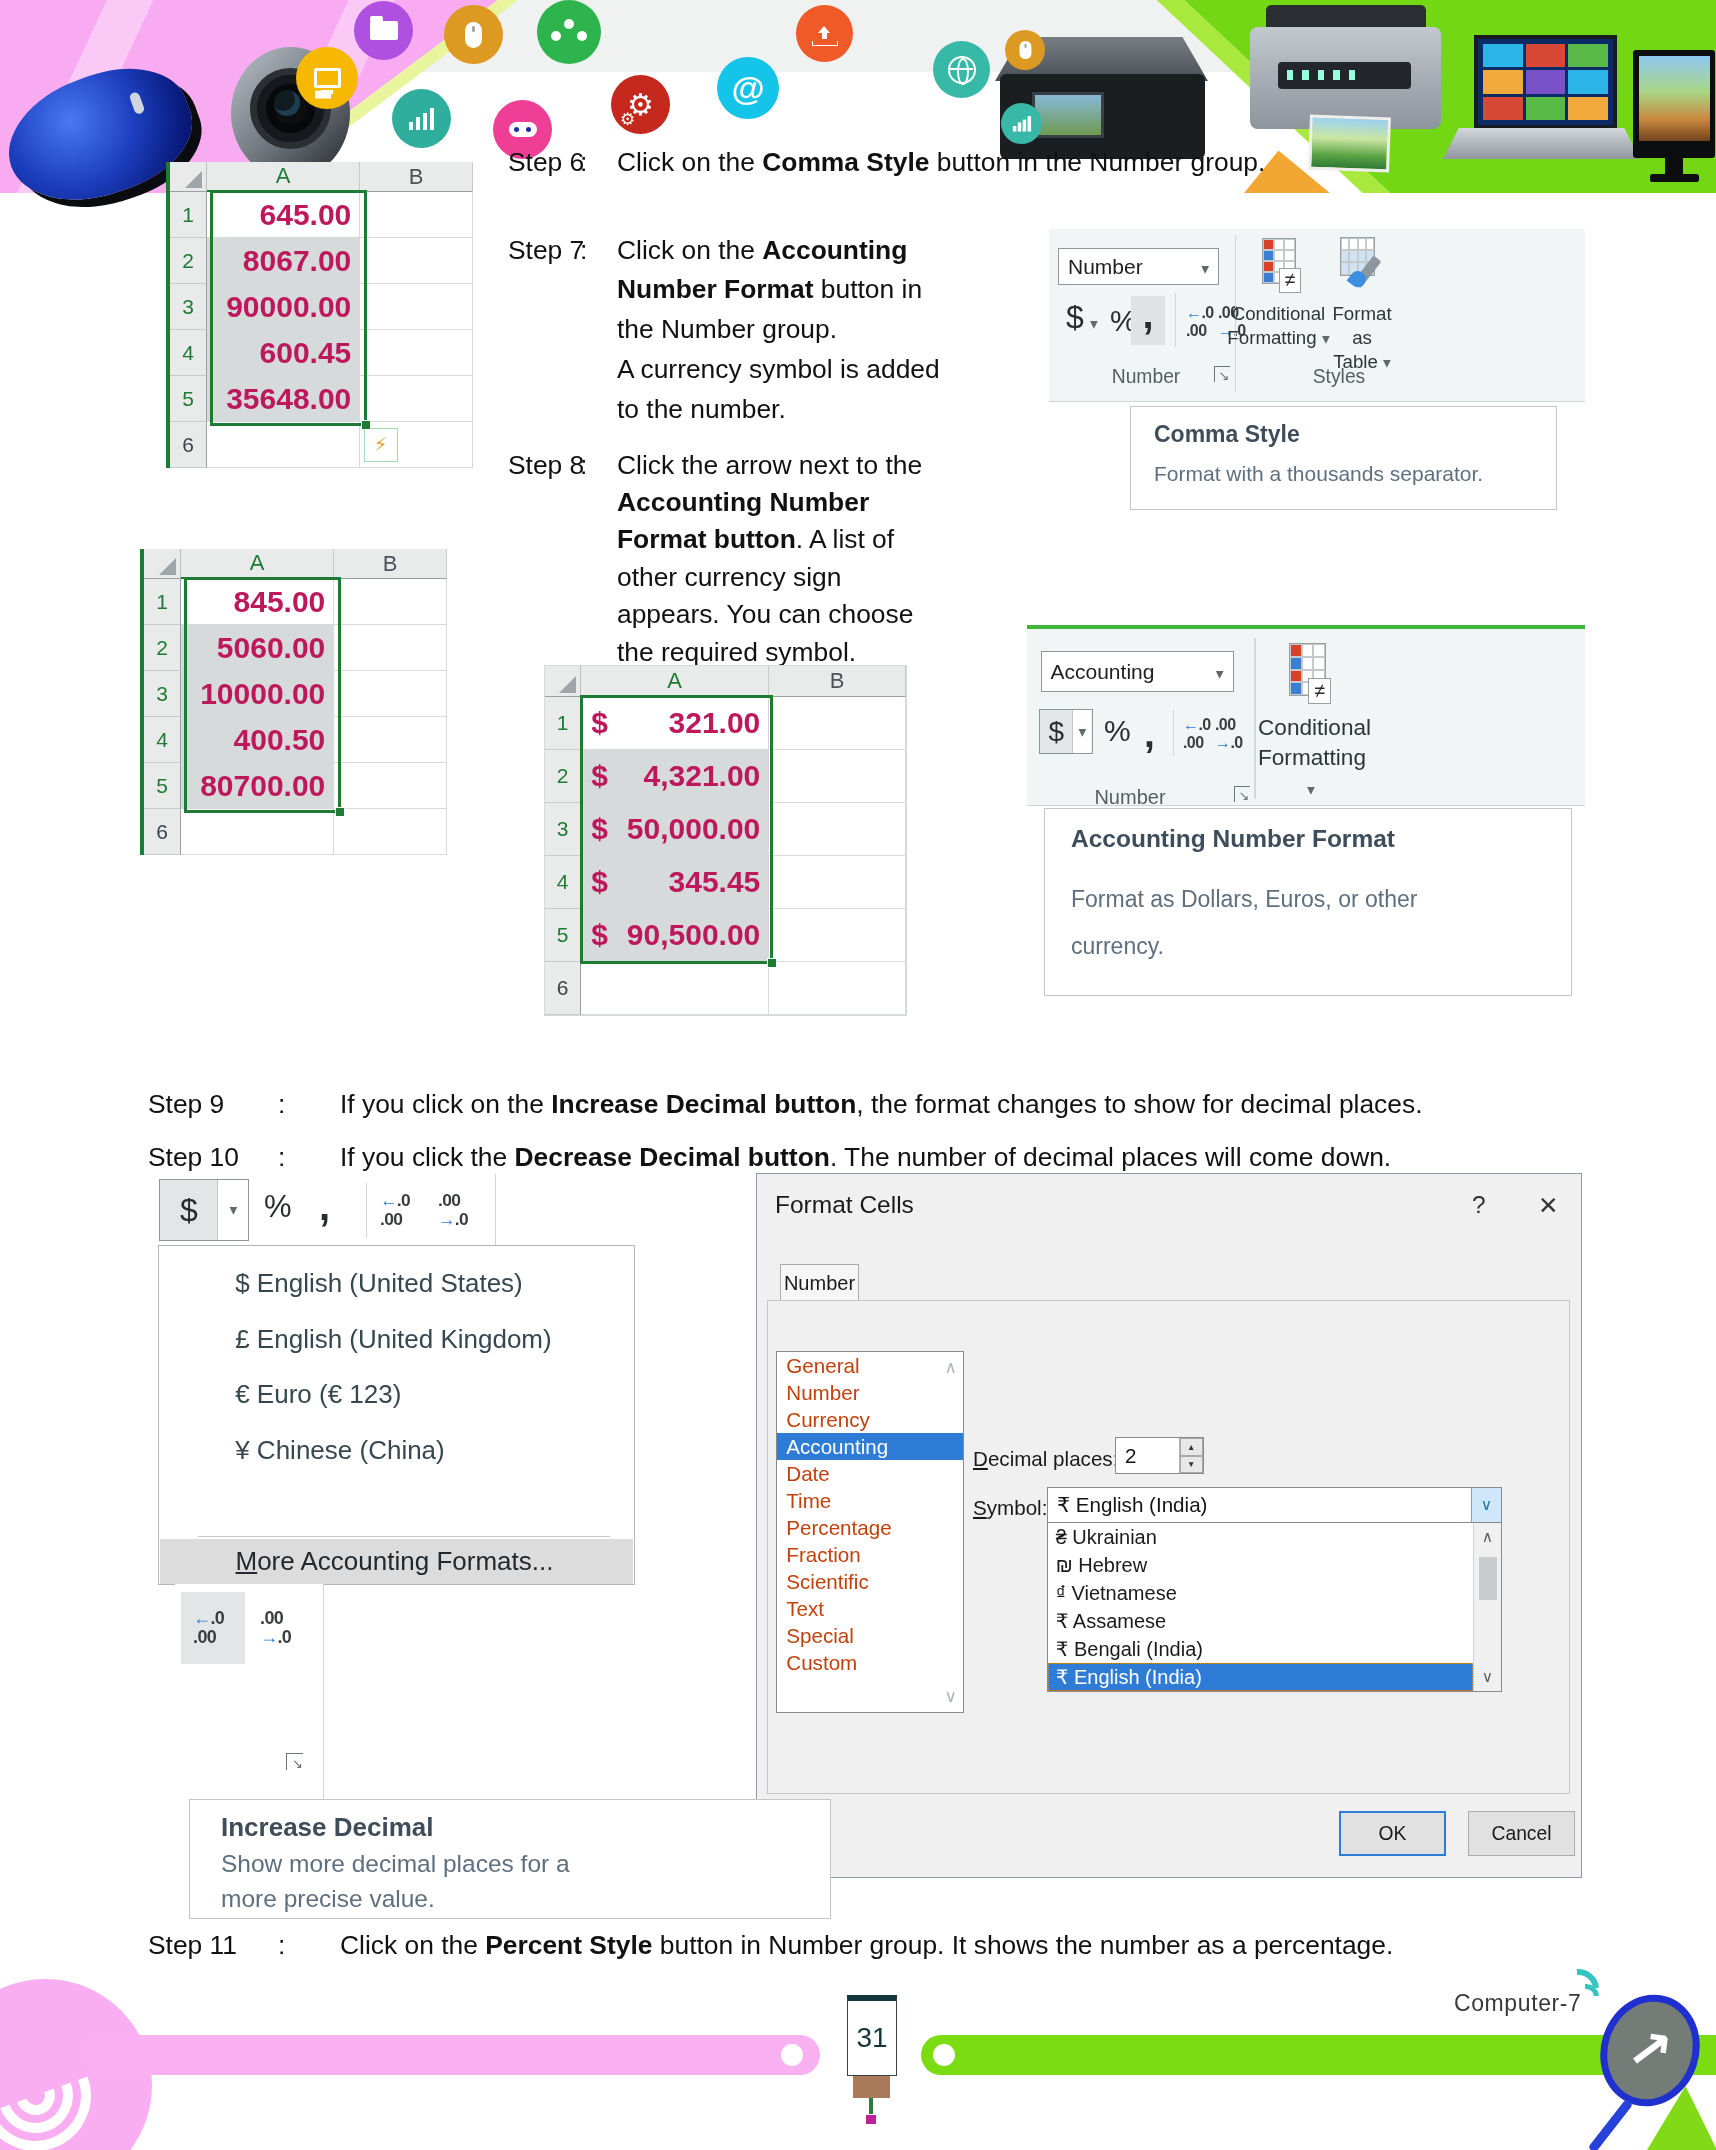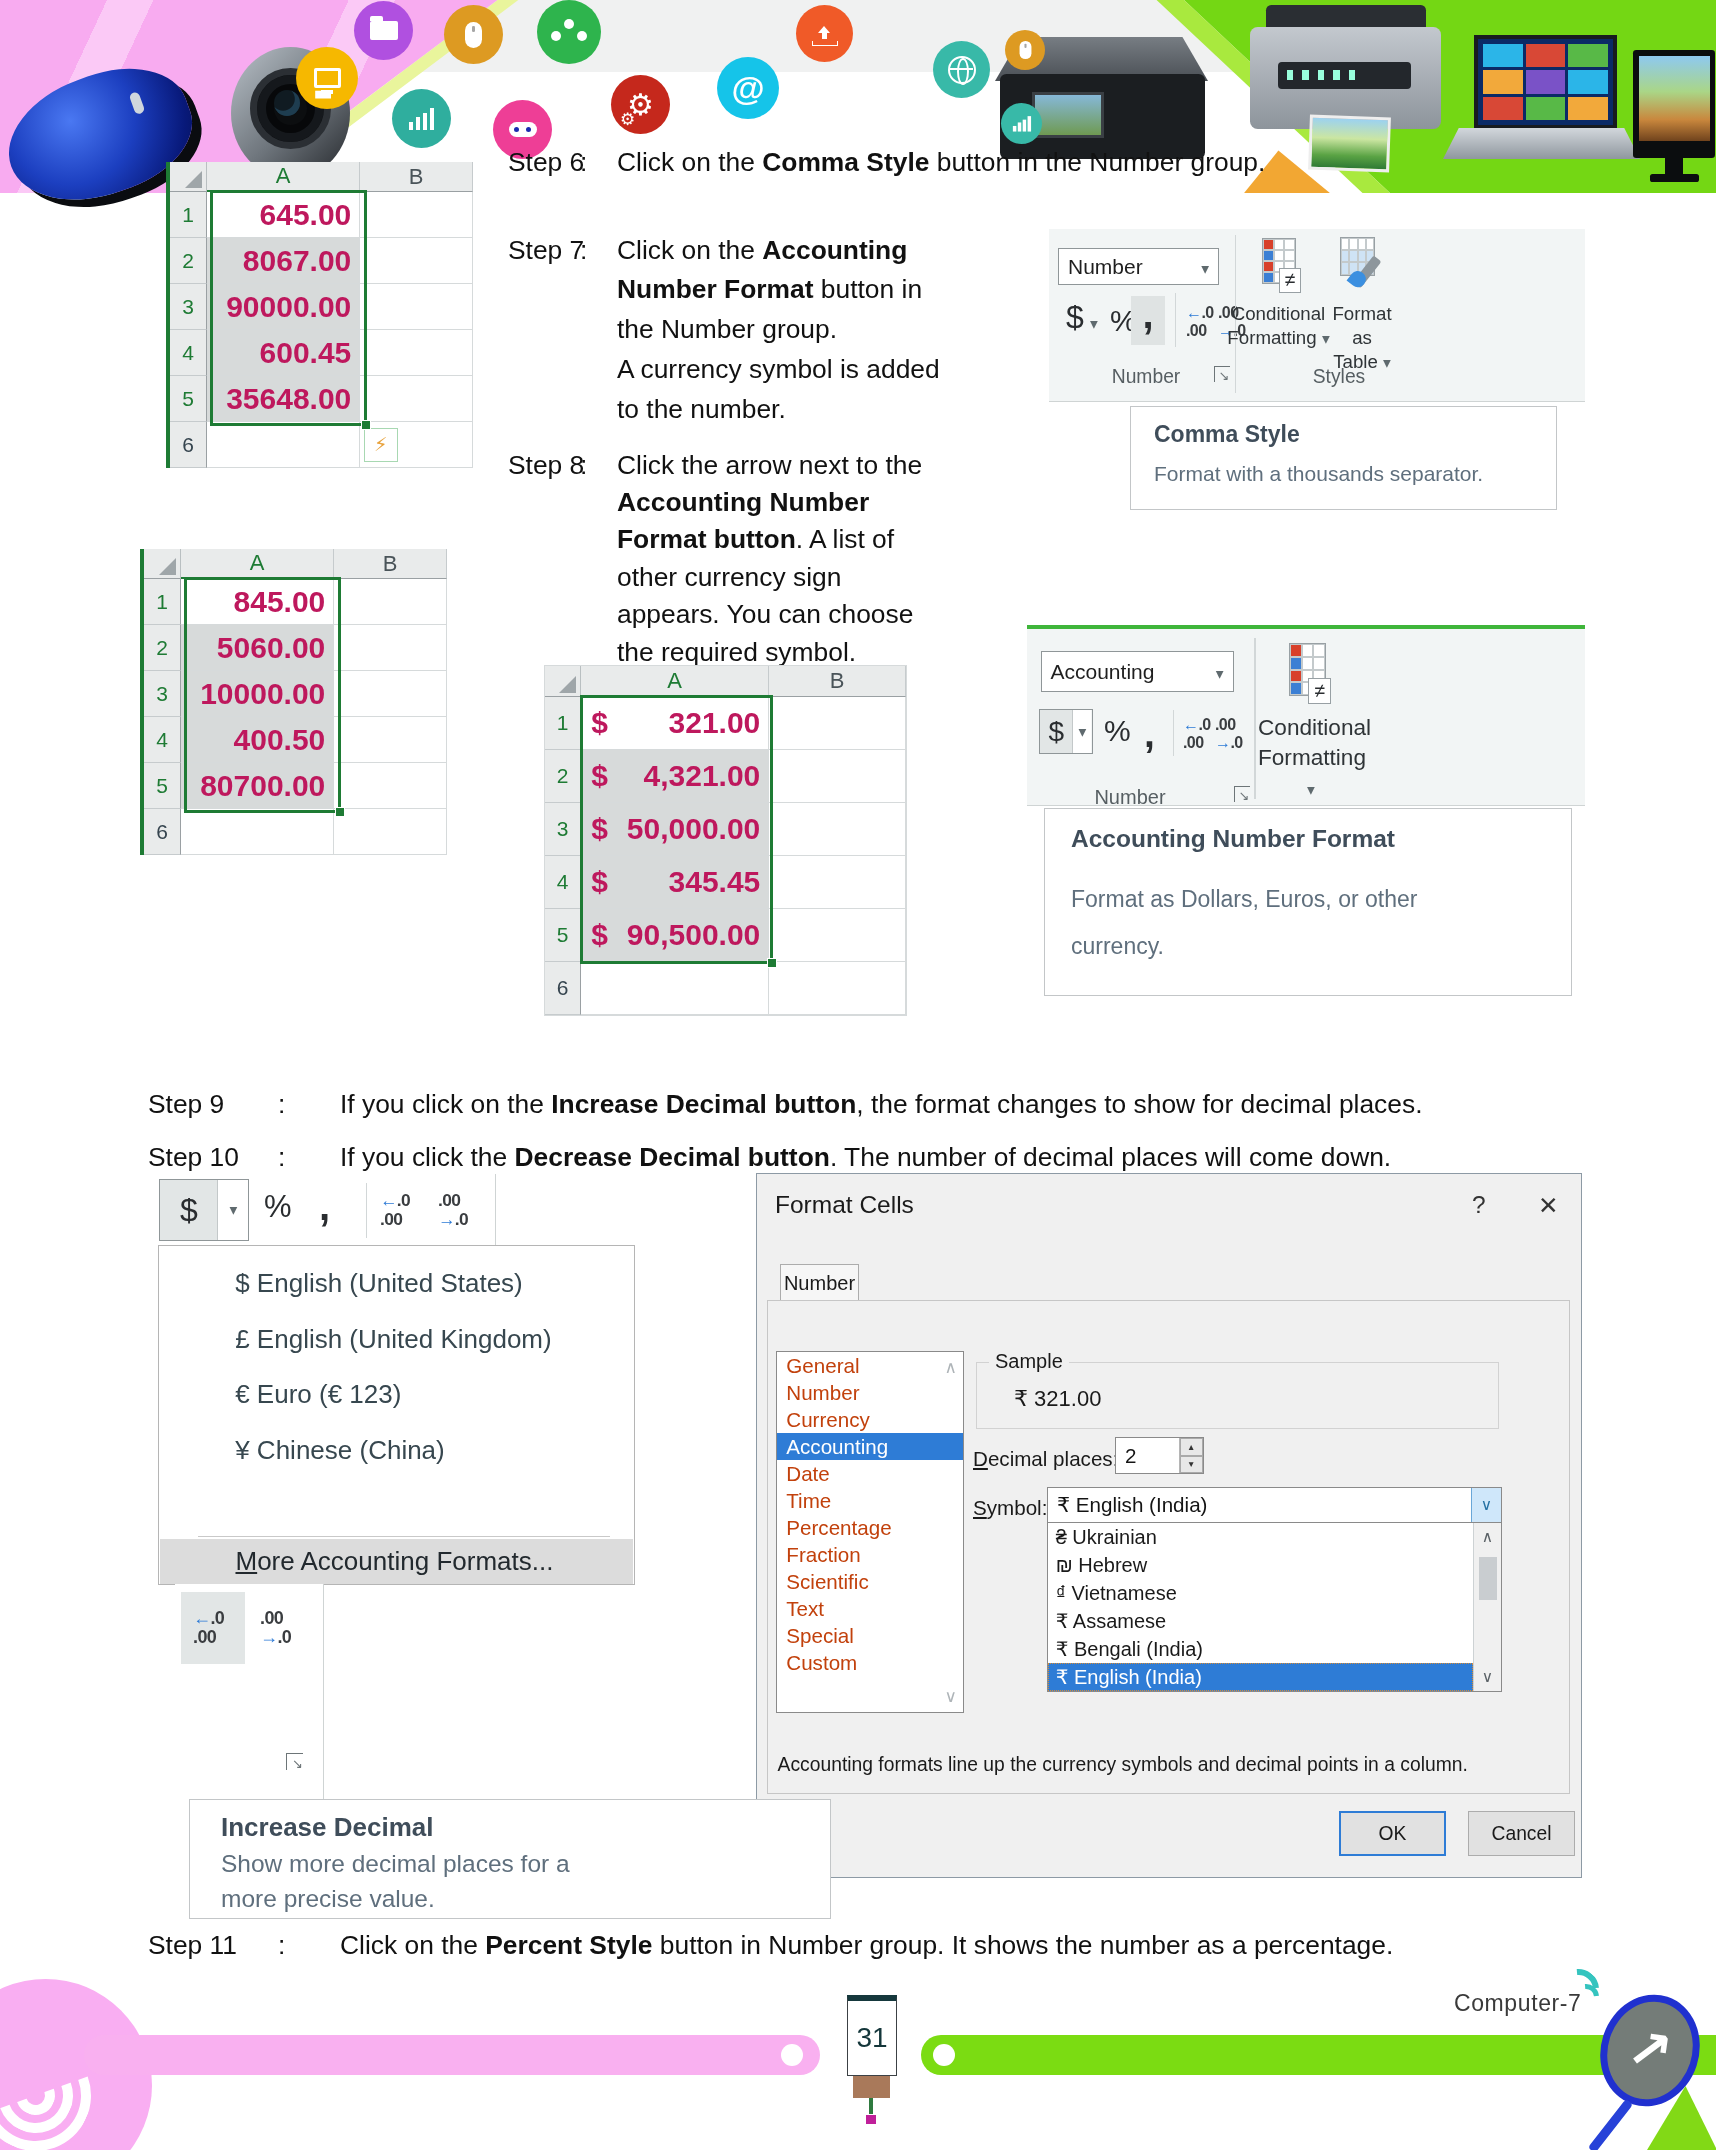--- a/index.html
+++ b/index.html
@@ -668,24 +668,20 @@
       <div class="lb-item">Percentage</div>
       <div class="lb-item">Fraction</div>
       <div class="lb-item">Scientific</div>
       <div class="lb-item">Text</div>
       <div class="lb-item">Special</div>
       <div class="lb-item">Custom</div>
       <div class="mini-arrow up" style="right:6.4px;top:5.2px;"></div>
       <div class="mini-arrow dn" style="right:6.4px;bottom:5.2px;"></div>
     </div>
 
-    <div class="groupbox" style="left:219px;top:188px;width:523px;height:67px;">
-      <span class="gb-legend">Sample</span>
-      <span class="gb-value" style="left:37px;top:23px;">₹ 321.00</span>
-    </div>
 
     <div class="dlg-label" style="left:216px;top:273px;">
       <span class="u">D</span><span>ecimal places:</span>
     </div>
     <div class="spin" style="left:358px;top:263px;width:89px;height:37px;">
       <span class="spin-val">2</span>
       <span class="spin-btns">
           <b class="up"></b>
           <b class="dn"></b>
         </span>
@@ -705,21 +701,20 @@
       <div class="sl-item" style="width:425px;">₹ Assamese</div>
       <div class="sl-item" style="width:425px;">₹ Bengali (India)</div>
       <div class="sl-item on" style="width:425px;">₹ English (India)</div>
       <div class="scrollcol">
         <span class="sc-up"></span>
         <span class="sc-thumb" style="top:34px;height:43px;"></span>
         <span class="sc-dn"></span>
       </div>
     </div>
 
-    <div class="dlg-label" style="left:20.6px;top:580px;font-size:19.3px;">Accounting formats line up the currency symbols and decimal points in a column.</div>
     <div class="wbtn primary" style="left:582px;top:637px;width:107px;height:45px;">OK</div>
     <div class="wbtn" style="left:711px;top:637px;width:107px;height:45px;">Cancel</div>
   </div>
 
   <div class="abs" style="left:175px;top:1584px;width:149px;height:222px;background:#fff;border-right:1.3px solid #cfd4d4;">
     <div class="abs" style="left:6.4px;top:7.7px;width:64px;height:72px;background:#e2e6e6;"></div>
     <div class="numicon" style="left:18px;top:24.5px;font-size:18px;">
       <span style="display:block"><span class="arrow">←</span><span>.0</span></span>
       <span style="display:block">.00</span>
     </div>

